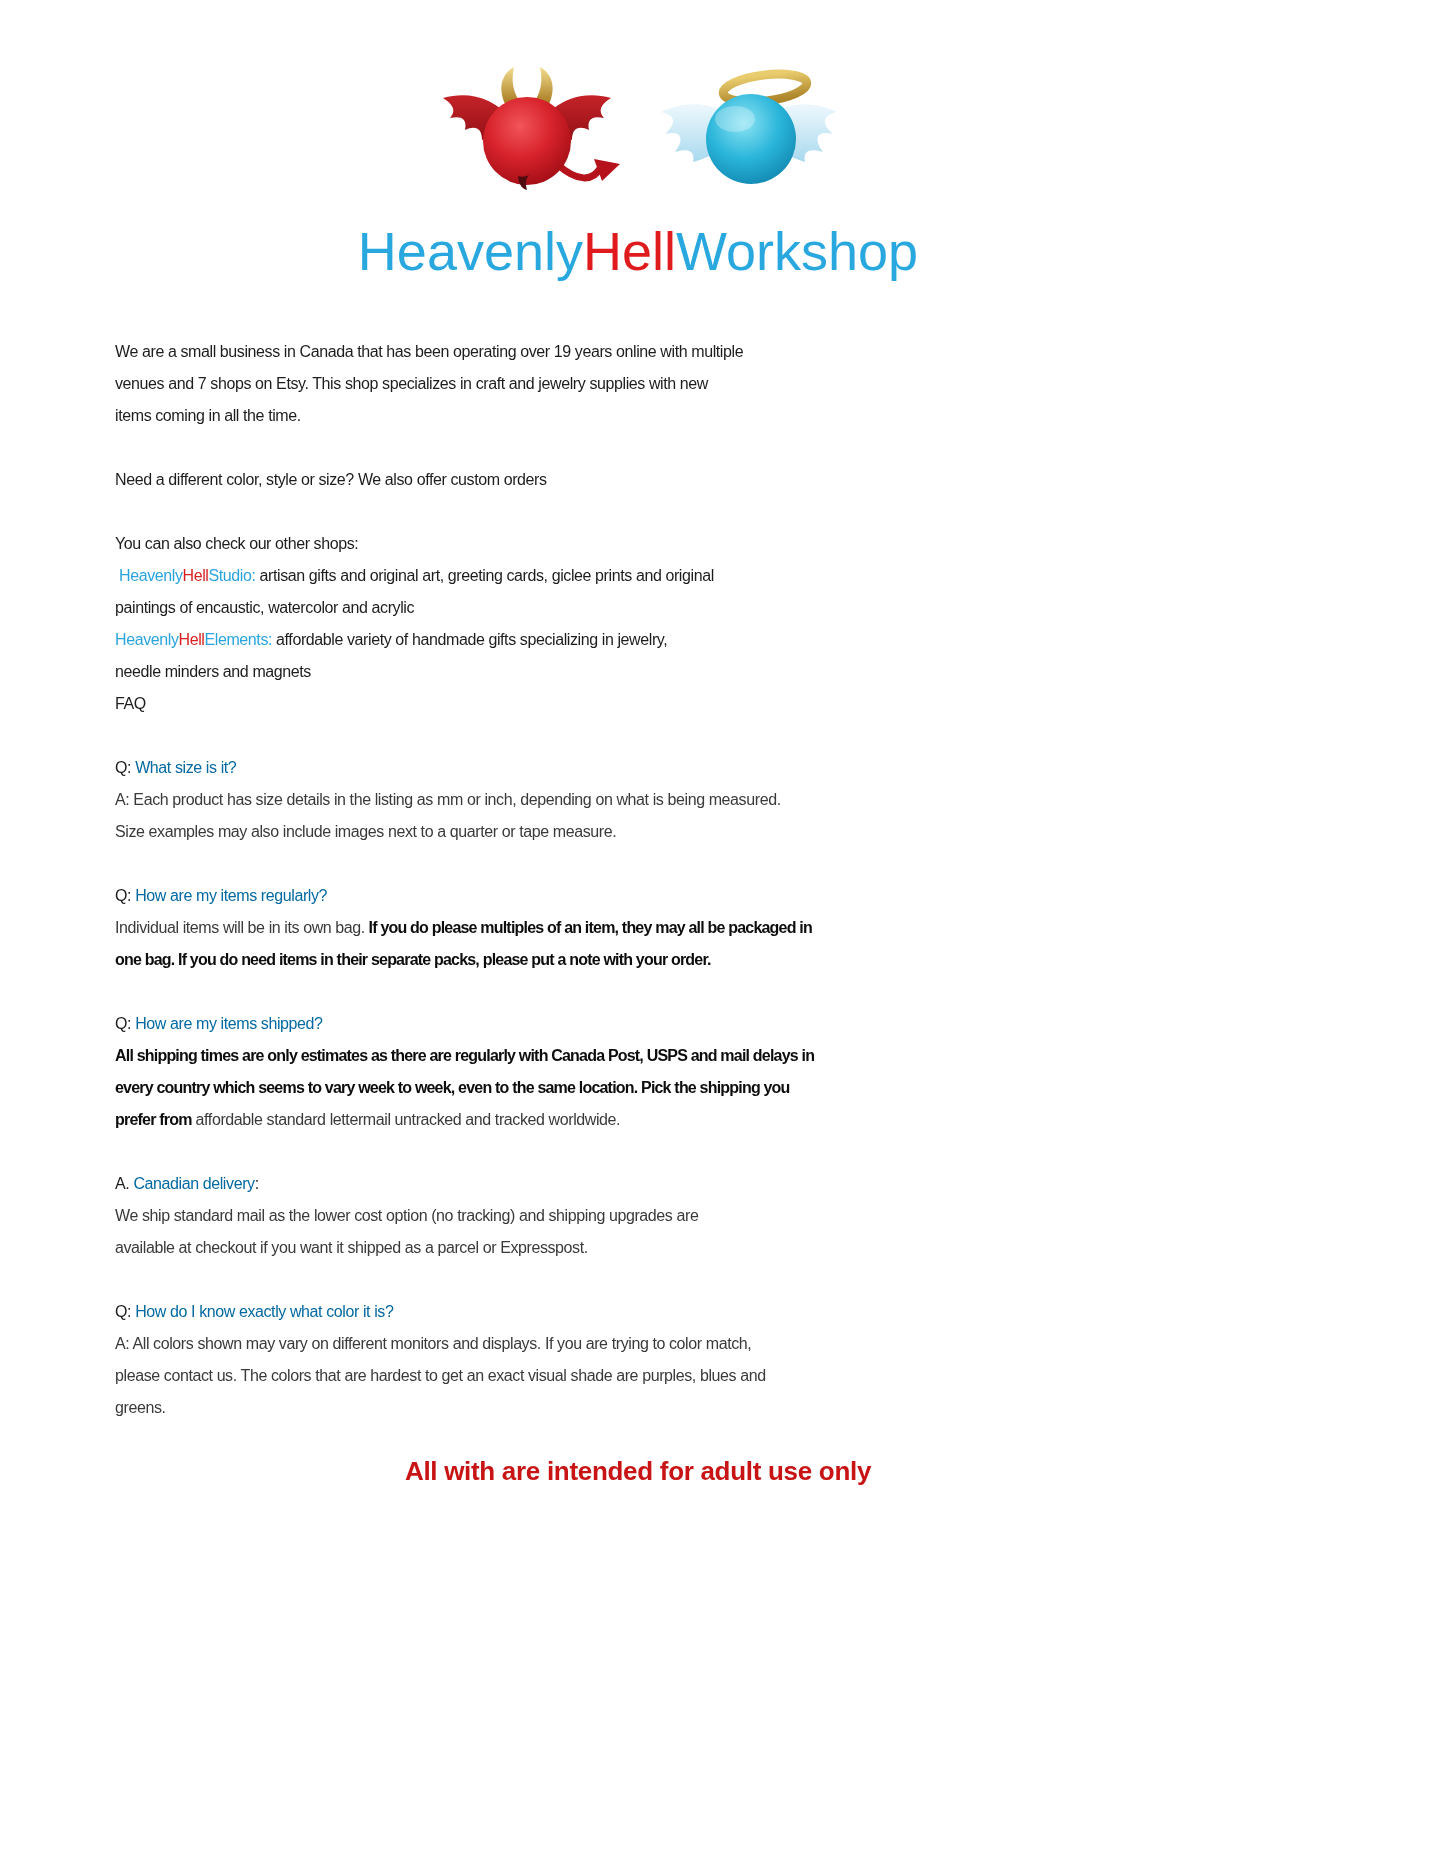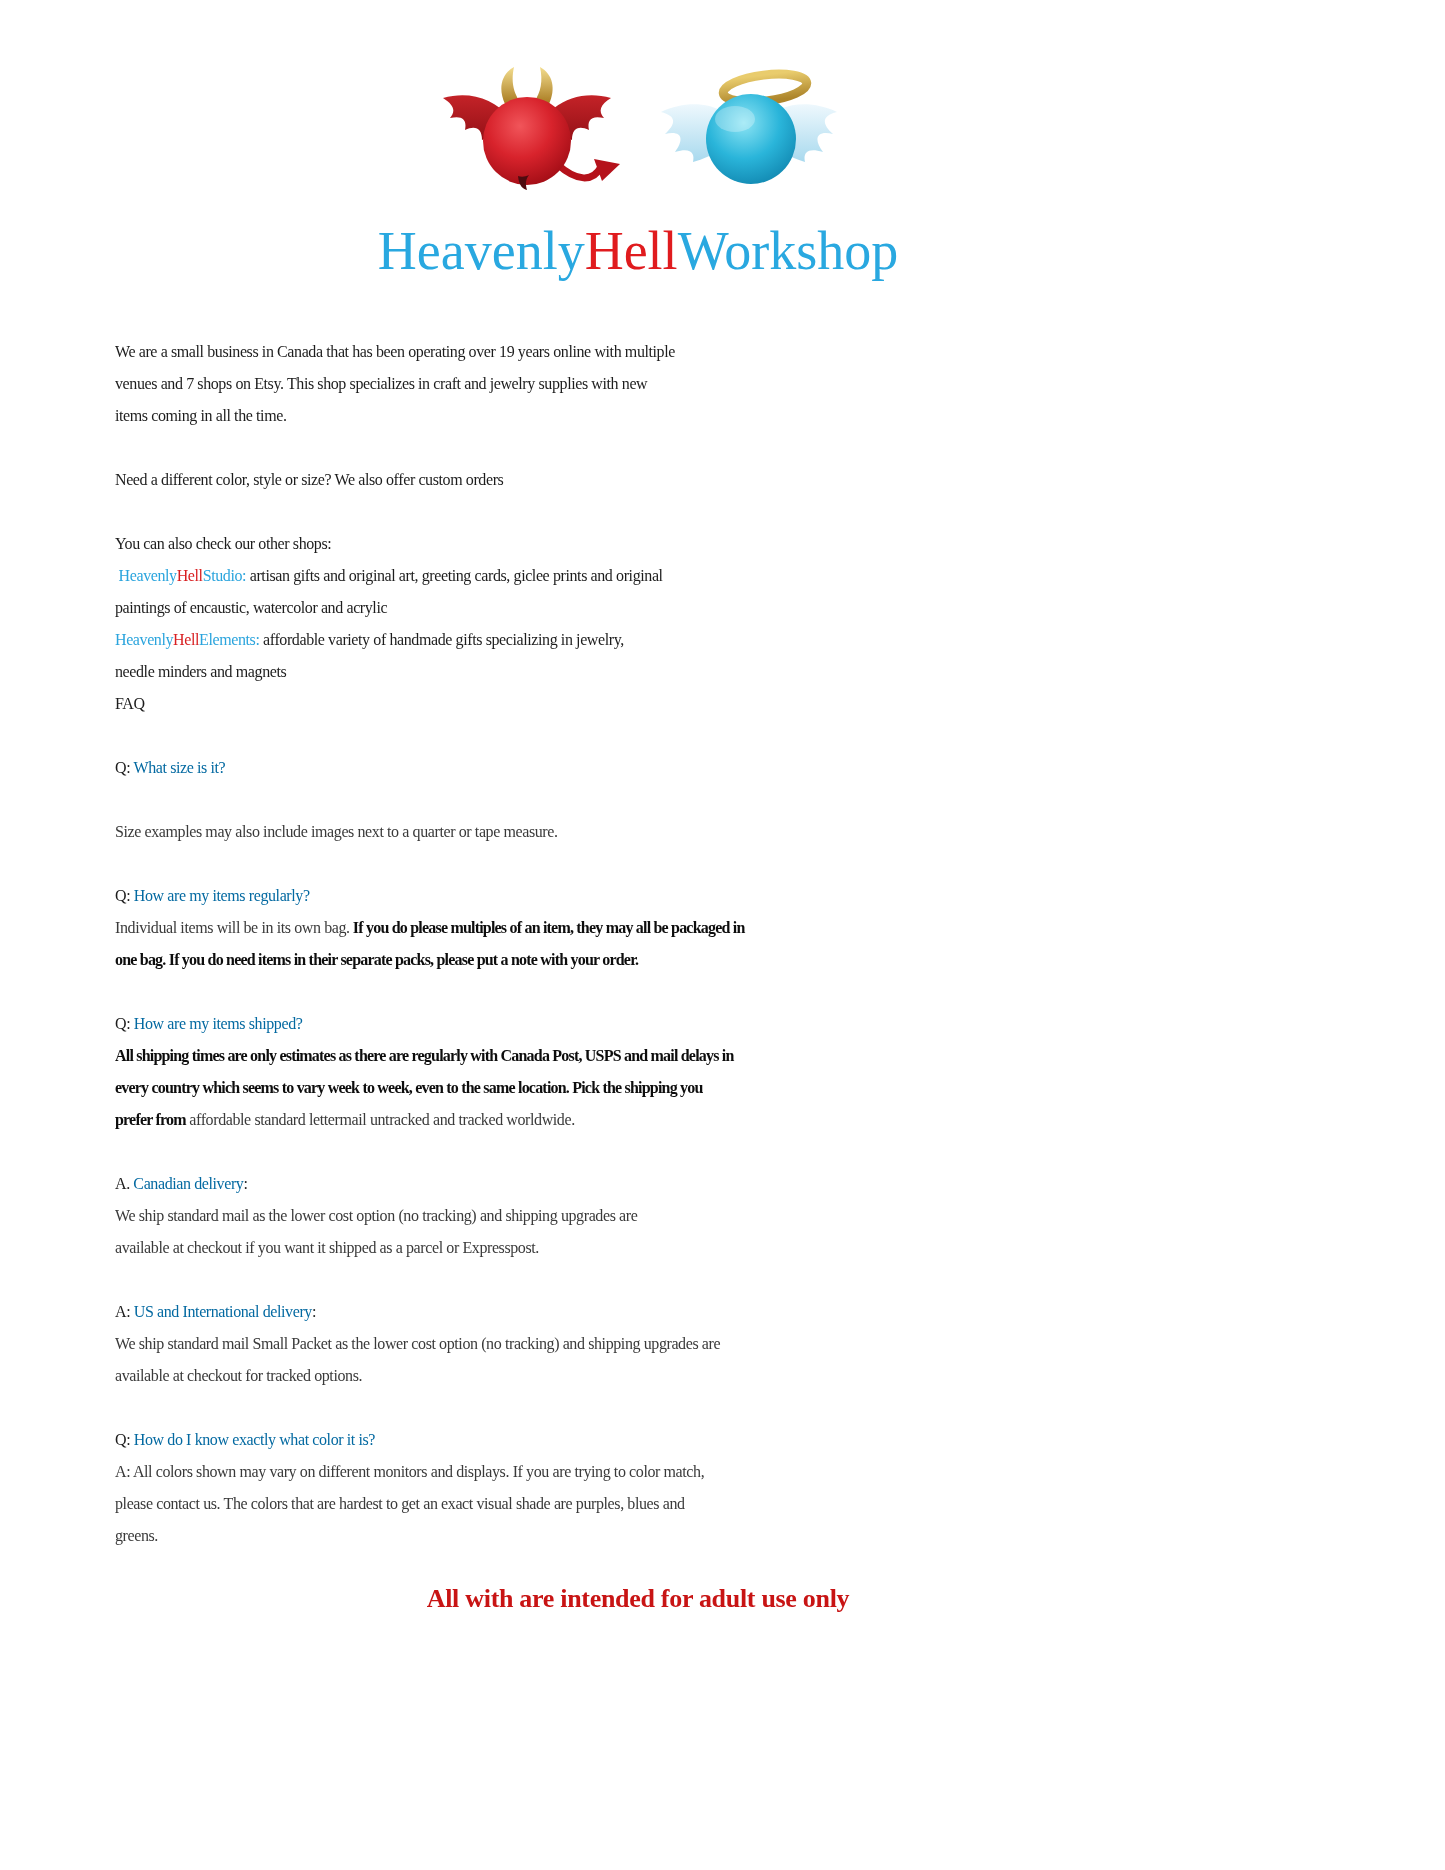--- a/index.html
+++ b/index.html
@@ -2,21 +2,21 @@
 <html><head>
 <meta charset="utf-8">
 <style>
   html, body { margin: 0; padding: 0; background: #ffffff; }
   .page {
     position: relative;
     width: 1276px;
     height: 1870px;
     background: #ffffff;
     overflow: hidden;
-    font-family: Liberation Serif, serif;
+    font-family: Liberation Sans, sans-serif;
     border-radius: 30px;
   }
   .logo-row {
     display: flex;
     justify-content: center;
     align-items: flex-start;
     gap: 10px;
     padding-top: 64px;
     height: 128px;
   }
@@ -113,23 +113,22 @@
       <ellipse cx="92" cy="55" rx="20" ry="13" fill="rgba(255,255,255,0.28)"></ellipse>
     </svg>
   </div>
 
   <h1 class="page-title"><span class="t-blue">Heavenly</span><span class="t-red">Hell</span><span class="t-blue">Workshop</span></h1>
 
   <div class="doc-body">
       <p class="para"><span class="seg-n">We are a small business in Canada that has been operating over 19 years online with multiple</span><br><span class="seg-n">venues and 7 shops on Etsy. This shop specializes in craft and jewelry supplies with new</span><br><span class="seg-n">items coming in all the time.</span></p>
       <p class="para"><span class="seg-n">Need a different color, style or size? We also offer custom orders</span></p>
       <p class="para"><span class="seg-n">You can also check our other shops:</span><br><span class="seg-bl">&nbsp;Heavenly</span><span class="seg-r2">Hell</span><span class="seg-bl">Studio:</span><span class="seg-n"> artisan gifts and original art, greeting cards, giclee prints and original</span><br><span class="seg-n">paintings of encaustic, watercolor and acrylic</span><br><span class="seg-bl">Heavenly</span><span class="seg-r2">Hell</span><span class="seg-bl">Elements:</span><span class="seg-n"> affordable variety of handmade gifts specializing in jewelry,</span><br><span class="seg-n">needle minders and magnets</span><br><span class="seg-n">FAQ</span></p>
-      <p class="para"><span class="seg-n">Q: </span><span class="seg-q">What size is it?</span><br><br><span class="seg-g">Size examples may also include images next to a quarter or tape measure.</span></p>
+      <p class="para"><span class="seg-n">Q: </span><span class="seg-q">What size is it?</span><br><span class="seg-g">A: Each product has size details in the listing as mm or inch, depending on what is being measured.</span><br><span class="seg-g">Size examples may also include images next to a quarter or tape measure.</span></p>
       <p class="para"><span class="seg-n">Q: </span><span class="seg-q">How are my items regularly?</span><br><span class="seg-g">Individual items will be in its own bag.</span><span class="seg-b"> If you do please multiples of an item, they may all be packaged in</span><br><span class="seg-b">one bag. If you do need items in their separate packs, please put a note with your order.</span></p>
       <p class="para"><span class="seg-n">Q: </span><span class="seg-q">How are my items shipped?</span><br><span class="seg-b">All shipping times are only estimates as there are regularly with Canada Post, USPS and mail delays in</span><br><span class="seg-b">every country which seems to vary week to week, even to the same location. Pick the shipping you</span><br><span class="seg-b">prefer from</span><span class="seg-g"> affordable standard lettermail untracked and tracked worldwide.</span></p>
       <p class="para"><span class="seg-n">A. </span><span class="seg-q">Canadian delivery</span><span class="seg-n">:</span><br><span class="seg-g">We ship standard mail as the lower cost option (no tracking) and shipping upgrades are</span><br><span class="seg-g">available at checkout if you want it shipped as a parcel or Expresspost.</span></p>
-      <p class="para"><span class="seg-n">A: </span><span class="seg-q">US and International delivery</span><span class="seg-n">:</span><br><span class="seg-g">We ship standard mail Small Packet as the lower cost option (no tracking) and shipping upgrades are</span><br><span class="seg-g">available at checkout for tracked options.</span></p>
       <p class="para"><span class="seg-n">Q: </span><span class="seg-q">How do I know exactly what color it is?</span><br><span class="seg-g">A: All colors shown may vary on different monitors and displays. If you are trying to color match,</span><br><span class="seg-g">please contact us. The colors that are hardest to get an exact visual shade are purples, blues and</span><br><span class="seg-g">greens.</span></p>
     </div>
 
   <div class="notice">All with are intended for adult use only</div>
 
 </div>
 
 </body></html>

